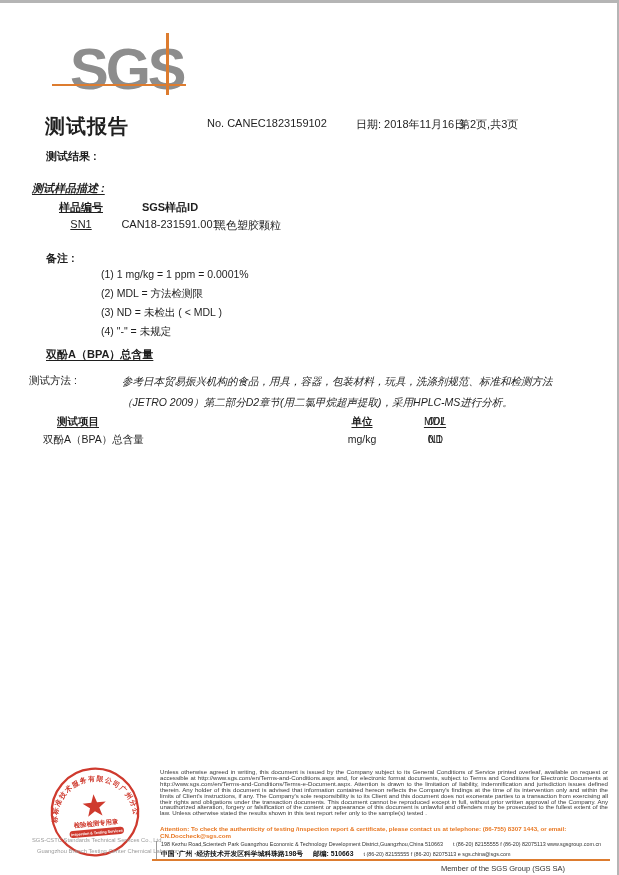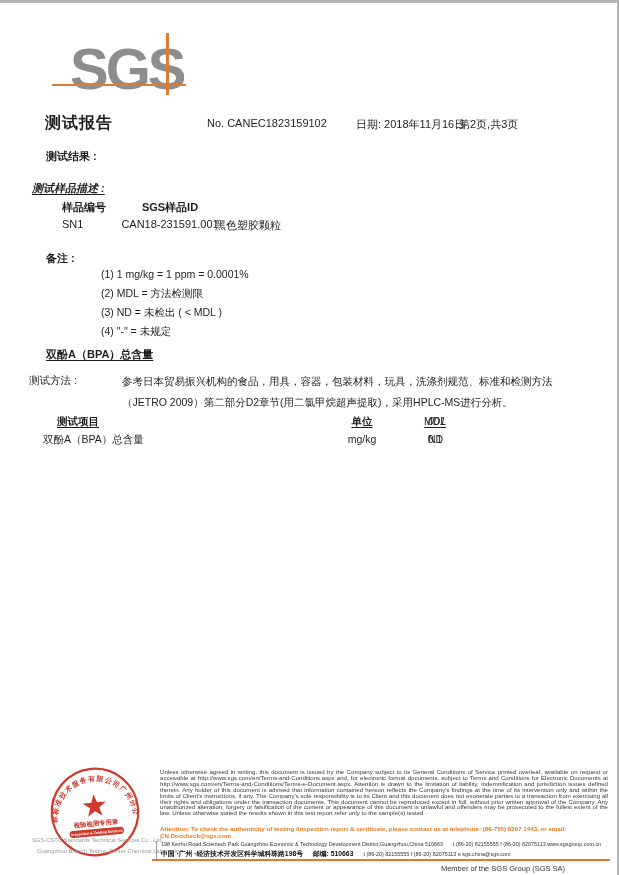--- a/index.html
+++ b/index.html
@@ -11,36 +11,36 @@
     font-family:"Liberation Sans","DejaVu Sans",sans-serif; color:#1f1f1f;
   }
   .abs { position:absolute; }
 
   
   .logo-text { font-size:58px; font-weight:900; color:#8d8d8d; letter-spacing:-3px; line-height:1; }
   .logo-vline { width:3px; height:62px; background:#dd7c2f; }
   .logo-hline { width:134px; height:2px; background:#dd7c2f; }
 
   
-  .doc-title { font-size:16px; font-weight:bold; letter-spacing:1px; }
+  .doc-title { font-size:20px; font-weight:bold; letter-spacing:1px; }
   .hdr-meta  { font-size:11px; }
 
   .lbl  { font-size:11px; font-weight:bold; }
   .lbl-u { text-decoration:underline; text-underline-offset:2px; }
   .body-txt { font-size:10.5px; }
 
   
-  .st-c1 { left:62px; width:80px; text-align:left; }
+  .st-c1 { left:41px; width:80px; text-align:center;text-decoration:underline; }
   .st-c2 { left:118px; width:104px; text-align:center; }
   .st-c3 { left:215px; width:160px; text-align:left; }
   .st-h  { font-weight:bold; font-size:11px; }
   .st-v  { font-size:11px; }
 
   
-  .method-p { width:464px; font-size:10.5px; line-height:21px; }
+  .method-p { width:464px; font-size:10.5px; line-height:21px;font-style:italic; }
 
   
   .rt-h { font-size:10.5px; text-decoration:underline; text-underline-offset:2px; }
   .rt-v { font-size:10.5px; }
   .col-unit { left:338px; width:48px; text-align:center; }
   .col-mdl  { left:388px; width:38px; text-align:center;margin-left:28px; }
   .col-001  { left:428px; width:42px; }
 
   
   .disclaimer {

